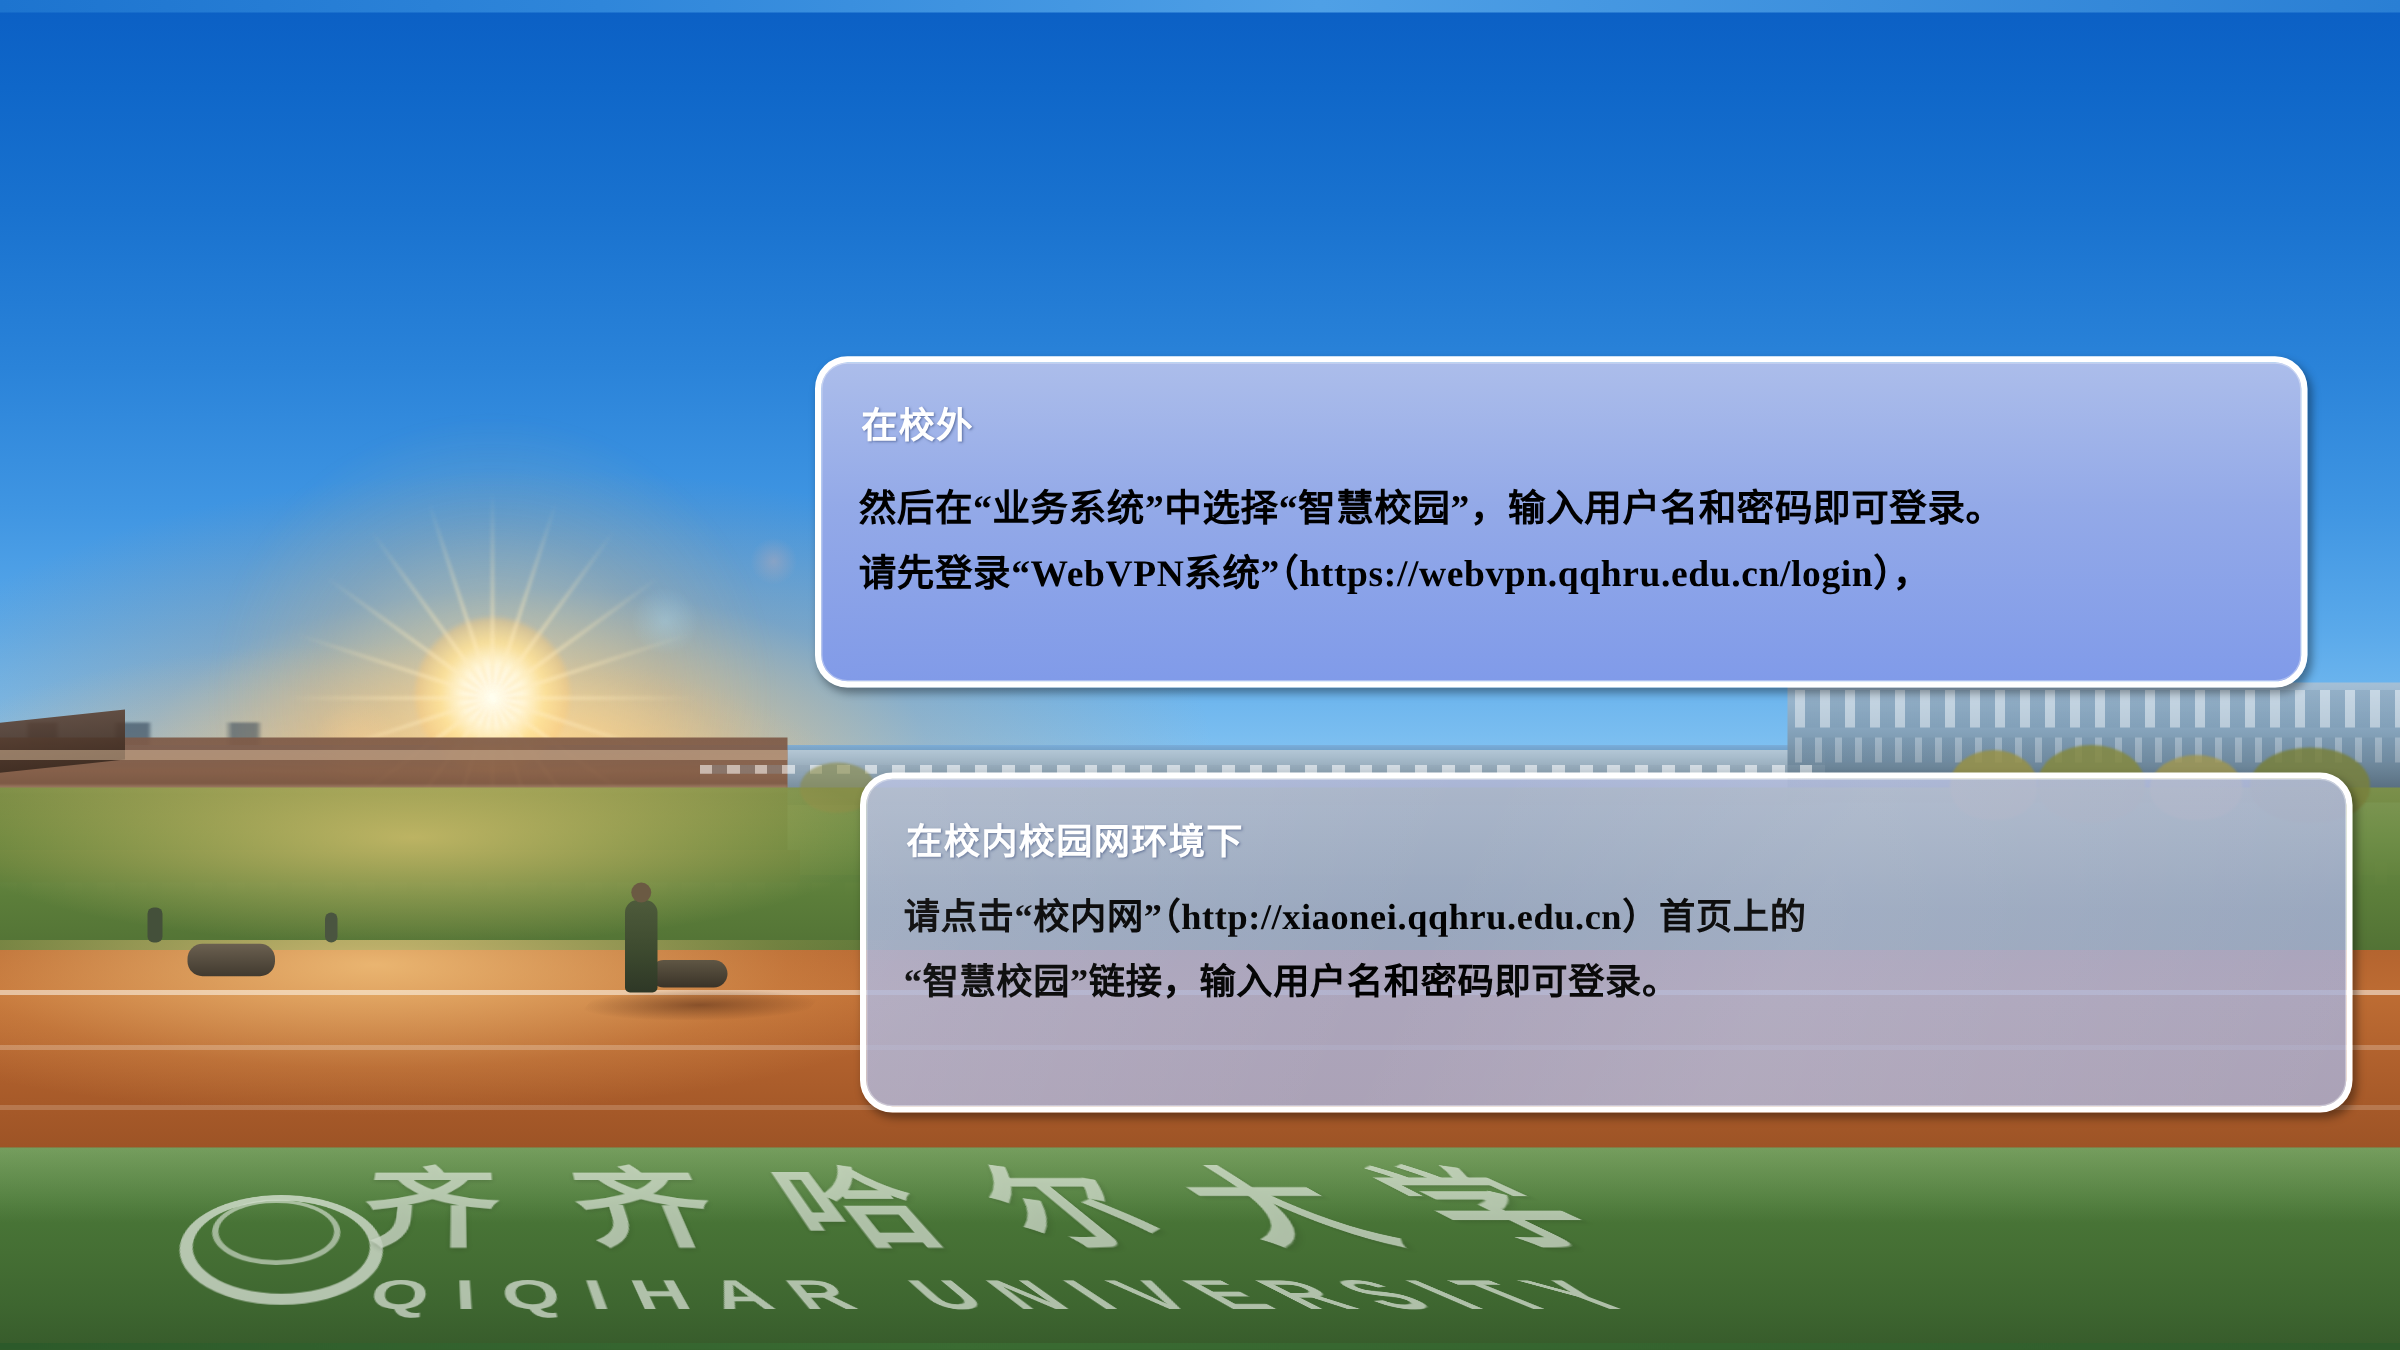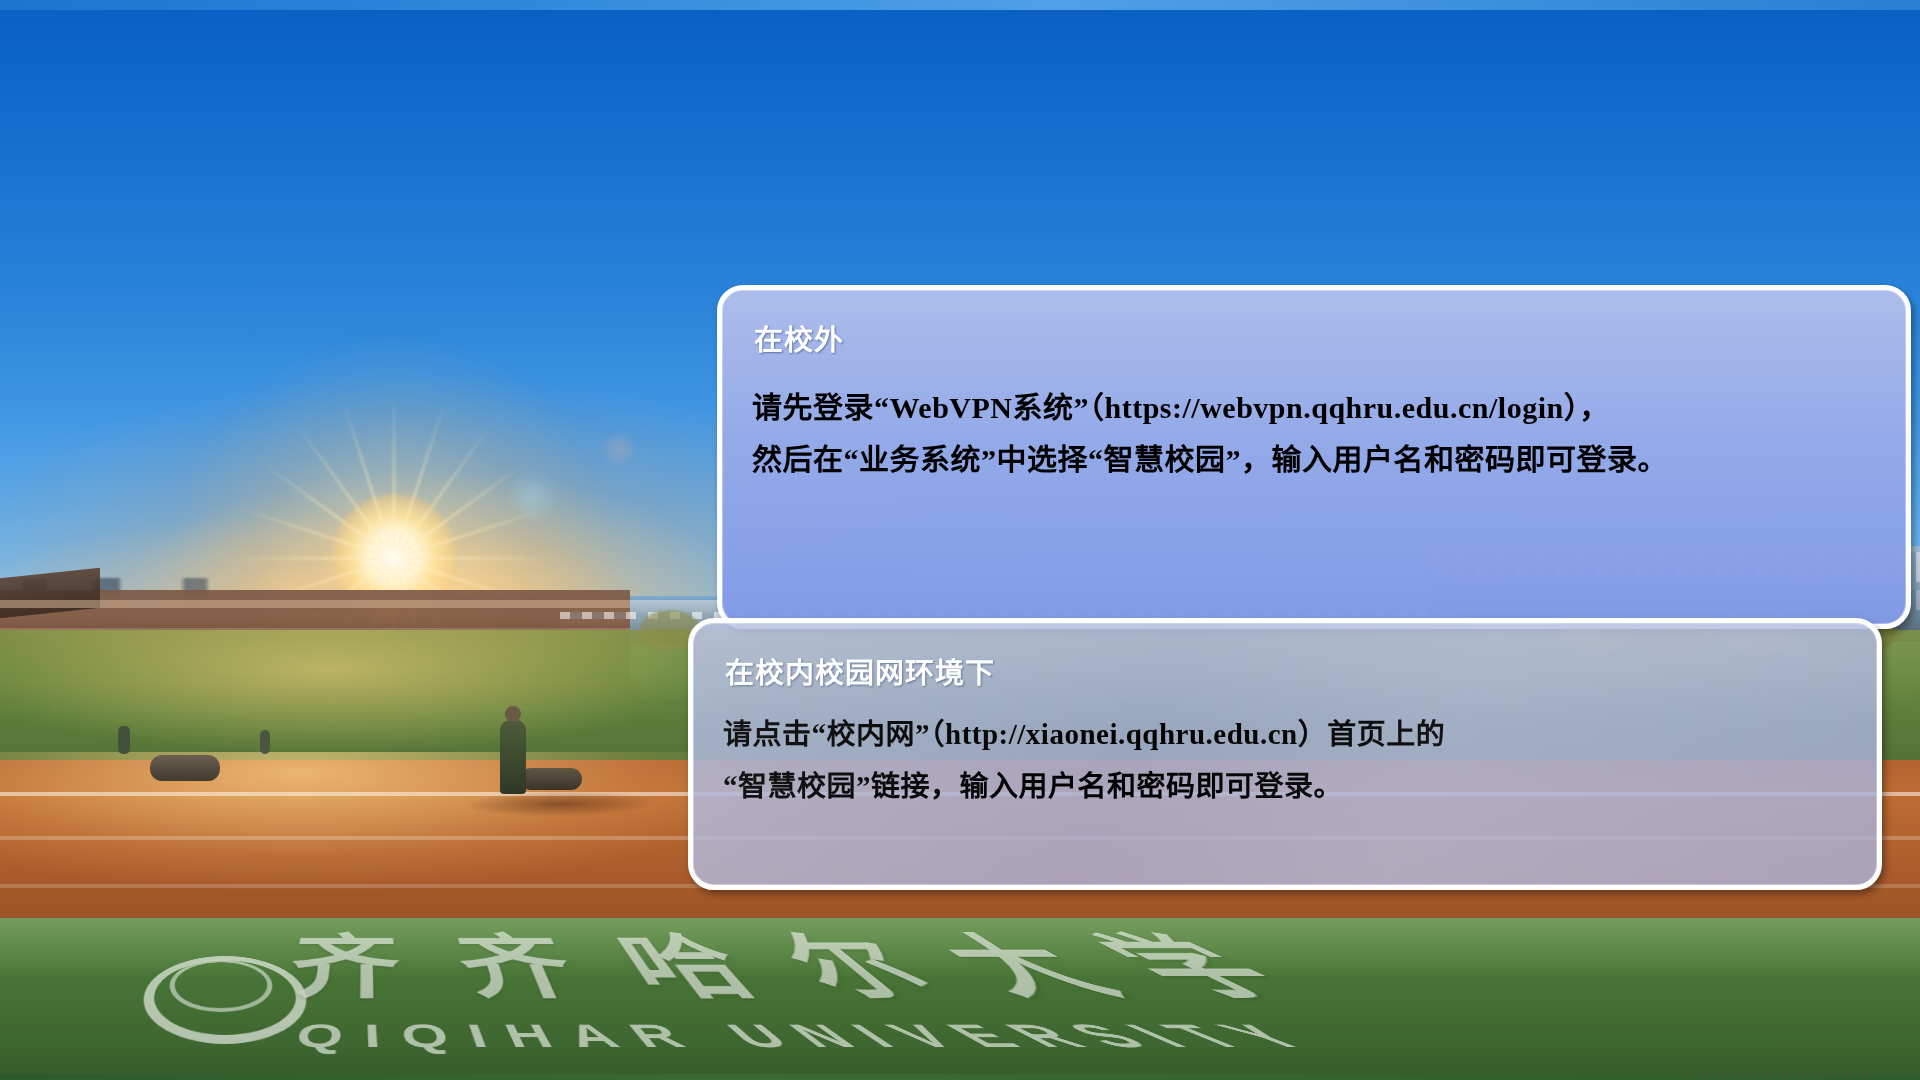--- a/index.html
+++ b/index.html
@@ -322,21 +322,21 @@
   
   .card{
     position:absolute;z-index:30;
     border:5px solid #ffffff;
     border-radius:26px;
     box-shadow:3px 4px 7px rgba(0,0,0,.38), inset 0 0 0 1px rgba(255,255,255,.35);
     box-sizing:border-box;
     padding:26px 30px 22px 30px;
   }
   .card-1{
-    left:717px;top:285px;width:1194px;height:344px;
+    left:652px;top:285px;width:1194px;height:265px;
     background:linear-gradient(180deg,
       rgba(176,191,235,0.97) 0%,
       rgba(150,170,232,0.97) 45%,
       rgba(129,154,233,0.97) 100%);
   }
   .card-2{
     left:688px;top:618px;width:1194px;height:272px;
     background:linear-gradient(180deg,
       rgba(178,188,222,0.86) 0%,
       rgba(166,176,216,0.84) 40%,
@@ -449,22 +449,22 @@
   <div class="ground-mark">
     <div class="gm-circle"></div>
     <div class="gm-circle-in"></div>
     <div class="gm-cn">齐齐哈尔大学</div>
     <div class="gm-en">QIQIHAR UNIVERSITY</div>
   </div>
 
 
   <div class="card card-1">
     <div class="card-head">在校外</div>
+    <div class="card-line">然后在“业务系统”中选择“智慧校园”，输入用户名和密码即可登录。</div>
     <div class="card-line">请先登录“WebVPN系统”（https://webvpn.qqhru.edu.cn/login），</div>
-    <div class="card-line">然后在“业务系统”中选择“智慧校园”，输入用户名和密码即可登录。</div>
   </div>
 
   <div class="card card-2">
     <div class="card-head">在校内校园网环境下</div>
     <div class="card-line">请点击“校内网”（http://xiaonei.qqhru.edu.cn）首页上的</div>
     <div class="card-line">“智慧校园”链接，输入用户名和密码即可登录。</div>
   </div>
 
   <div class="bottom-strip"></div>
 </div>

